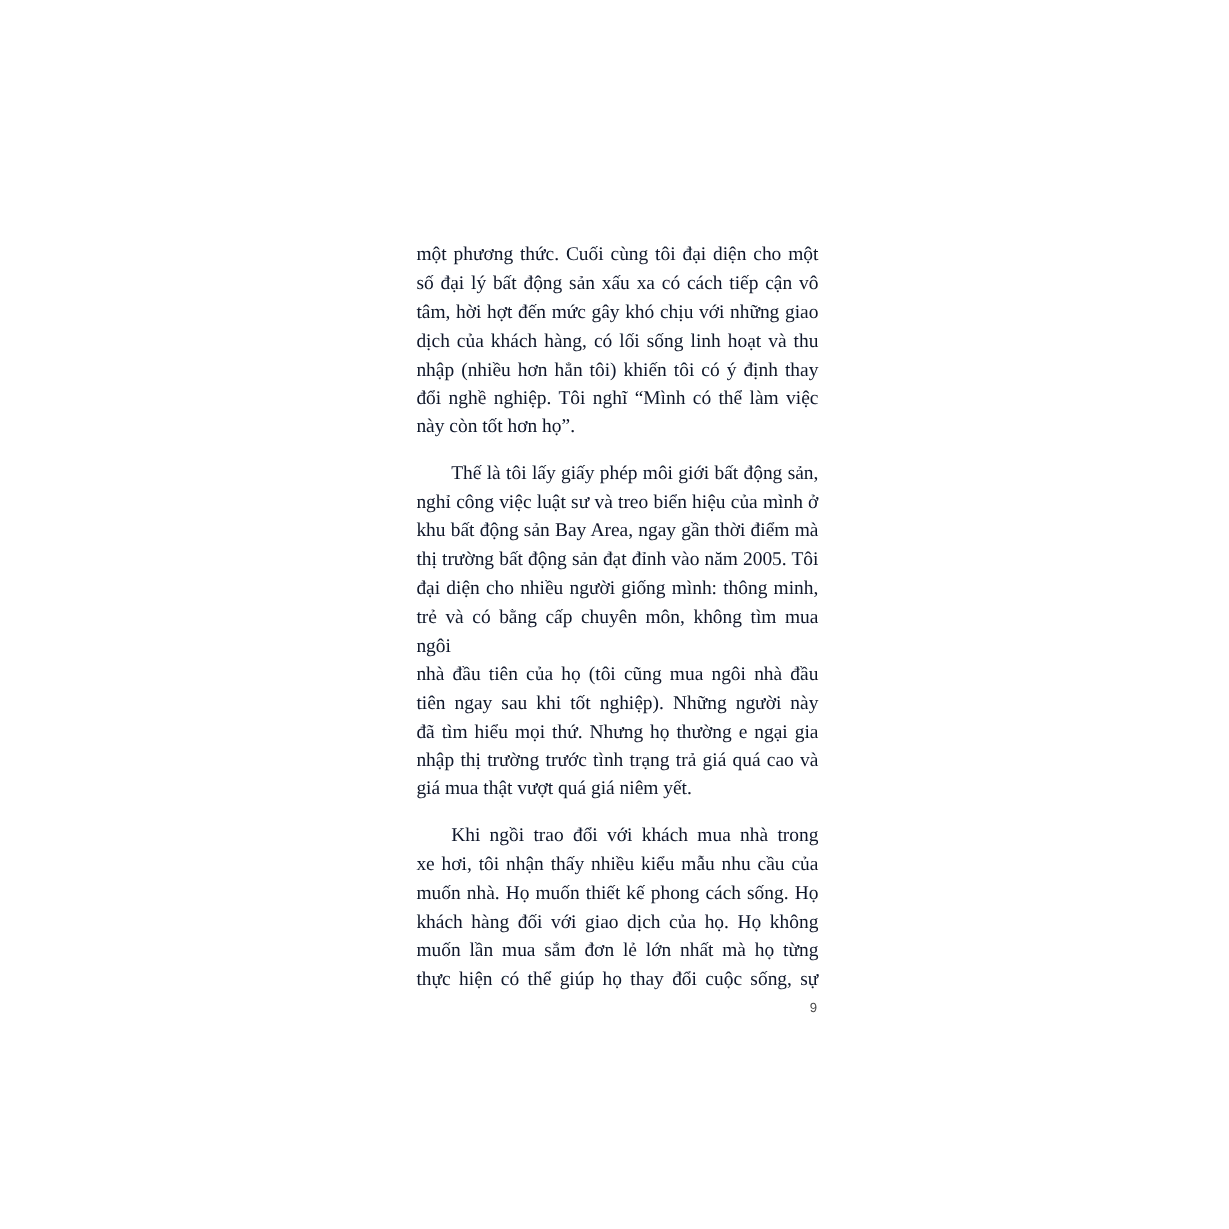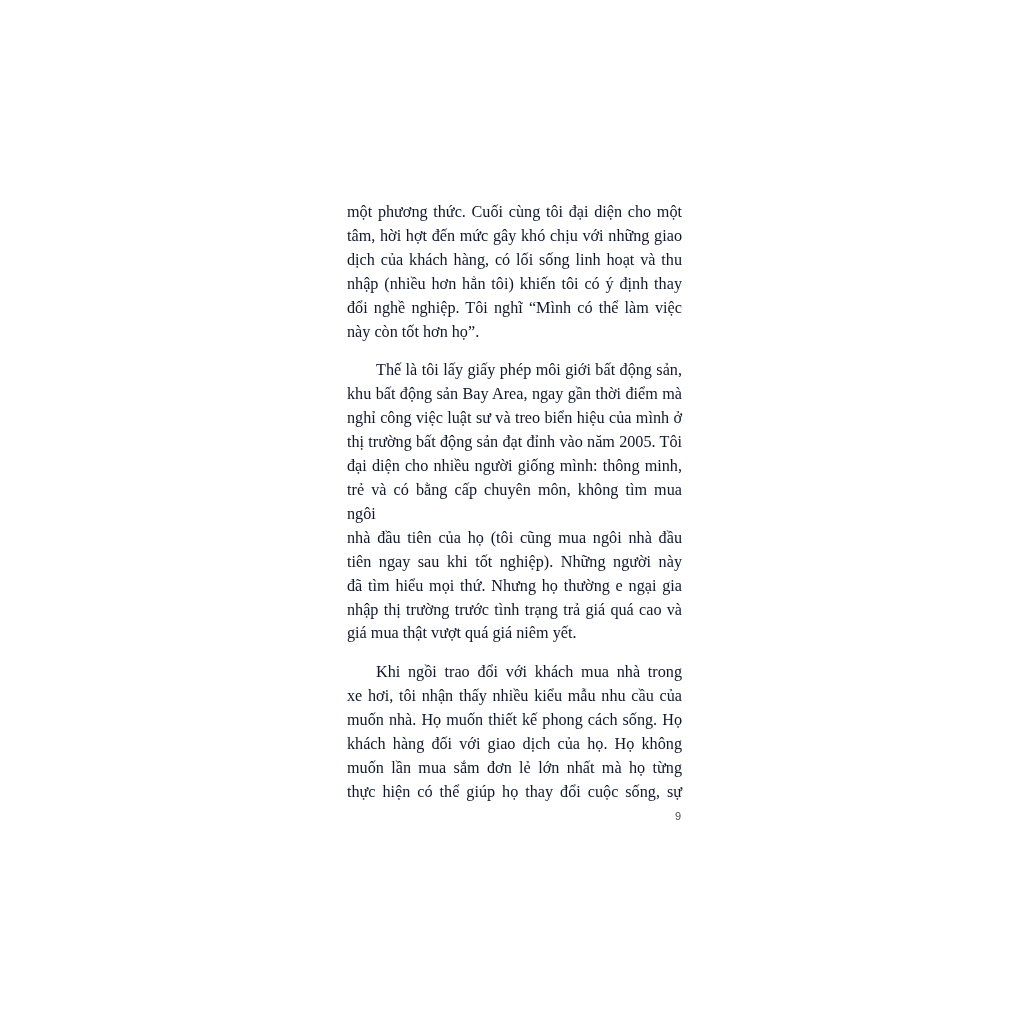--- a/index.html
+++ b/index.html
@@ -61,31 +61,32 @@
 </head>
 <body>
 
 <div class="page-wrap">
 
 
   <div class="body-text">
 
     <div class="para">
       <div class="line">một phương thức. Cuối cùng tôi đại diện cho một</div>
+      <div class="line">số đại lý bất động sản xấu xa có cách tiếp cận vô</div>
       <div class="line">tâm, hời hợt đến mức gây khó chịu với những giao</div>
       <div class="line">dịch của khách hàng, có lối sống linh hoạt và thu</div>
       <div class="line">nhập (nhiều hơn hẳn tôi) khiến tôi có ý định thay</div>
       <div class="line">đổi nghề nghiệp. Tôi nghĩ “Mình có thể làm việc</div>
       <div class="line last">này còn tốt hơn họ”.</div>
     </div>
 
     <div class="para">
       <div class="line indent">Thế là tôi lấy giấy phép môi giới bất động sản,</div>
+      <div class="line">nghỉ công việc luật sư và treo biển hiệu của mình ở</div>
       <div class="line">khu bất động sản Bay Area, ngay gần thời điểm mà</div>
-      <div class="line">nghỉ công việc luật sư và treo biển hiệu của mình ở</div>
       <div class="line">thị trường bất động sản đạt đỉnh vào năm 2005. Tôi</div>
       <div class="line">đại diện cho nhiều người giống mình: thông minh,</div>
       <div class="line">trẻ và có bằng cấp chuyên môn, không tìm mua ngôi</div>
       <div class="line">nhà đầu tiên của họ (tôi cũng mua ngôi nhà đầu</div>
       <div class="line">tiên ngay sau khi tốt nghiệp). Những người này</div>
       <div class="line">đã tìm hiểu mọi thứ. Nhưng họ thường e ngại gia</div>
       <div class="line">nhập thị trường trước tình trạng trả giá quá cao và</div>
       <div class="line last">giá mua thật vượt quá giá niêm yết.</div>
     </div>
 

